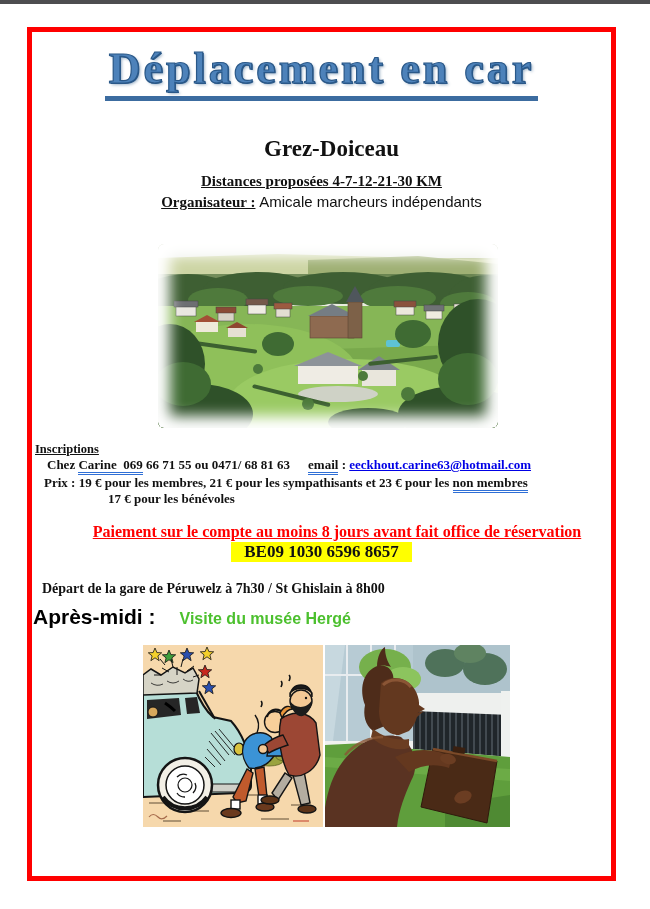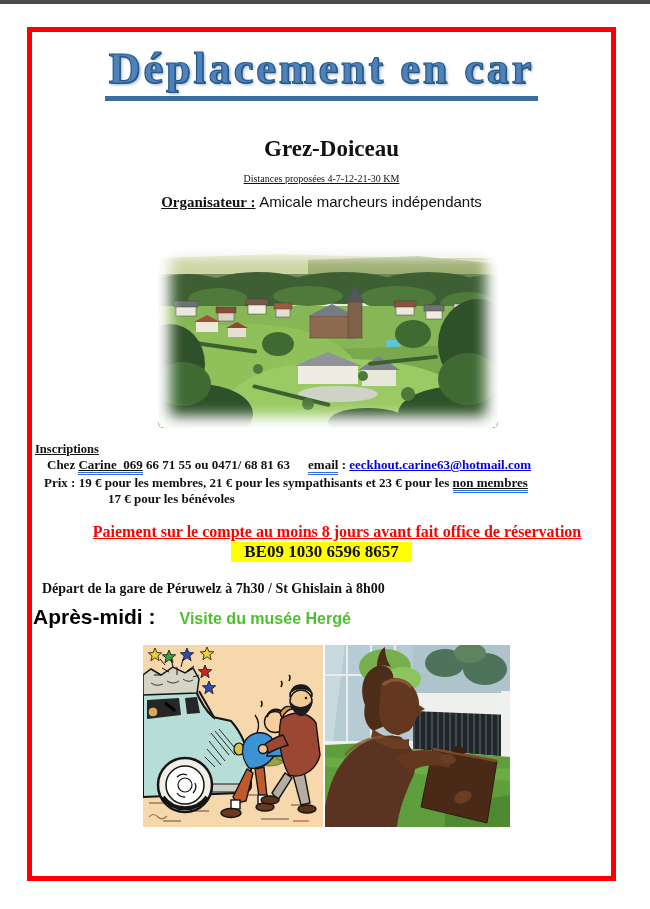--- a/index.html
+++ b/index.html
@@ -27,41 +27,41 @@
   .title{display:inline-block;font-weight:bold;font-size:44px;line-height:1.05;
          letter-spacing:3px;color:var(--title-blue);
          -webkit-text-stroke:1.2px var(--title-outline);
          text-shadow:1px 1px 0 var(--title-outline), 2px 2px 3px rgba(42,88,136,.45);
          border-bottom:5px solid #3c6ca0;padding:0 4px 4px 4px;}
   .date{position:absolute;top:78px;left:0;width:100%;text-align:center;
         font-weight:bold;font-size:21px;text-decoration:underline;}
   .location{position:absolute;top:104px;left:0;width:100%;text-align:center;
         font-weight:bold;font-size:23px;padding-left:20px;}
   .distances{position:absolute;top:141px;left:0;width:100%;text-align:center;
-        font-weight:normal;font-size:10px;text-decoration:underline;}
+        font-weight:bold;font-size:15px;text-decoration:underline;}
   .organizer{position:absolute;top:161px;left:0;width:100%;text-align:center;font-size:15px;}
   .org-label{font-weight:bold;text-decoration:underline;}
   .org-name{font-family:"Liberation Sans", sans-serif;font-size:15px;}
 
   
   .photo{position:absolute;overflow:hidden;}
   .photo svg{display:block;width:100%;height:100%;}
   .village{left:126px;top:212px;width:340px;height:184px;border-radius:6px;}
   .village .fade{position:absolute;inset:0;border-radius:6px;
                  box-shadow:inset 0 0 14px 12px #ffffff;pointer-events:none;}
   .tintin{left:111px;top:613px;width:180px;height:182px;}
   .statue{left:293px;top:613px;width:185px;height:182px;}
 
   
   .ins-heading{position:absolute;left:3px;top:410px;font-weight:bold;font-size:12.5px;
                text-decoration:underline;}
   .ins-contact{position:absolute;left:15px;top:425px;font-weight:bold;font-size:13px;white-space:nowrap;}
   .ins-price{position:absolute;left:12px;top:443px;font-weight:bold;font-size:13px;white-space:nowrap;}
   .ins-volunteers{position:absolute;left:76px;top:459px;font-weight:bold;font-size:13px;}
-  .proof-mark{border-bottom:3px double var(--proof-mark-blue);white-space:pre;text-decoration:underline;}
+  .proof-mark{border-bottom:3px double var(--proof-mark-blue);white-space:pre;}
   .email-label{margin-left:18px;border-bottom:3px double var(--proof-mark-blue);}
   .email-link{color:var(--link-blue);font-weight:bold;text-decoration:underline;}
 
   
   .pay-notice{position:absolute;top:491px;left:0;width:100%;text-align:center;
         font-weight:bold;font-size:16px;color:var(--notice-red);text-decoration:underline;padding-left:31px;}
   .pay-iban-wrap{position:absolute;top:510px;left:0;width:100%;text-align:center;}
   .pay-iban{display:inline-block;font-weight:bold;font-size:17px;
         background:var(--iban-highlight);padding:0 13px;}
 

